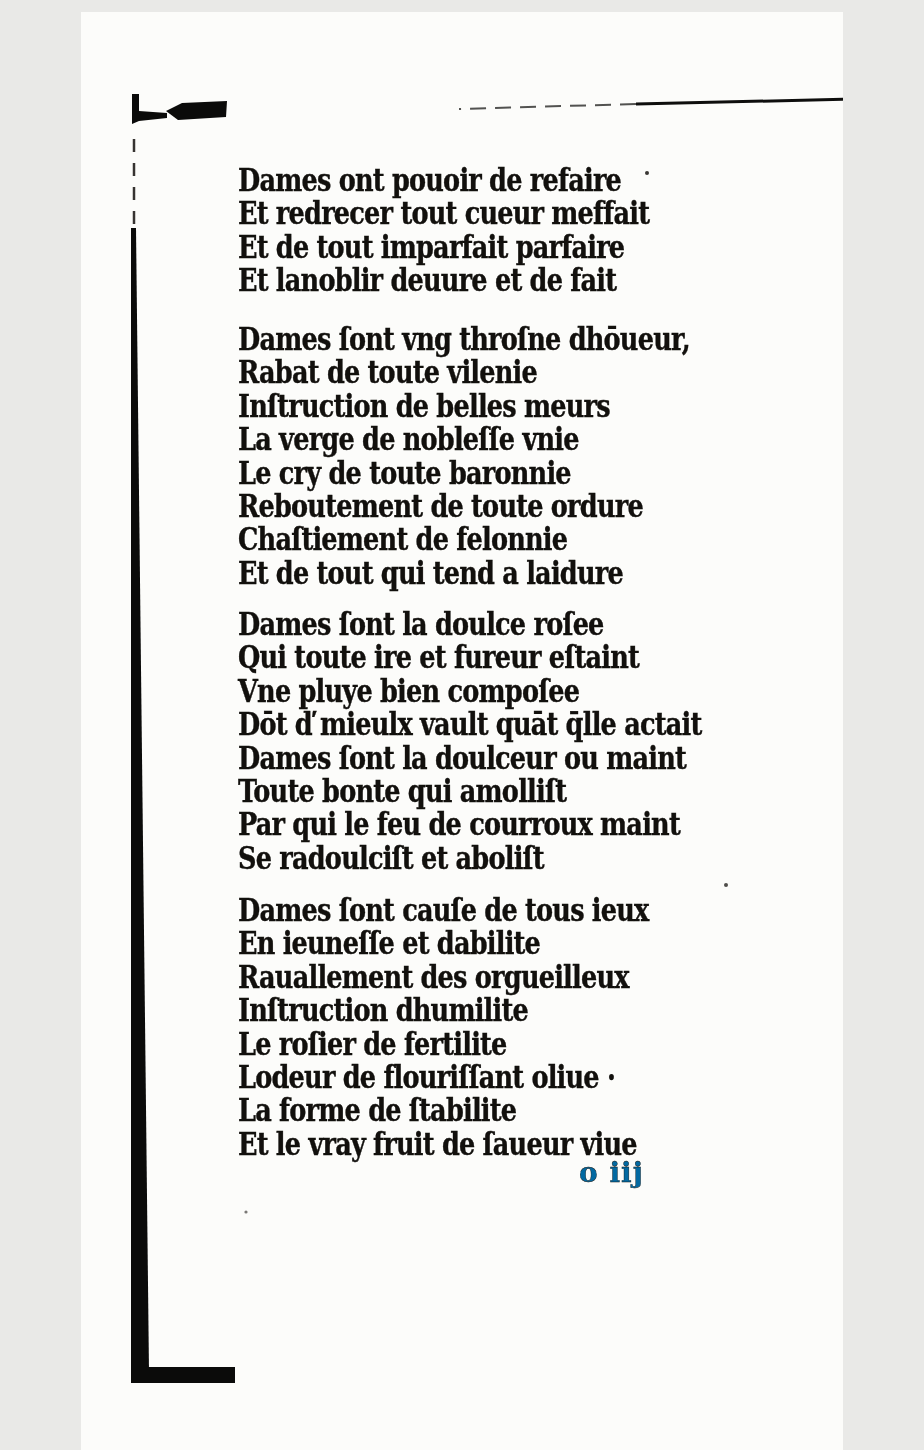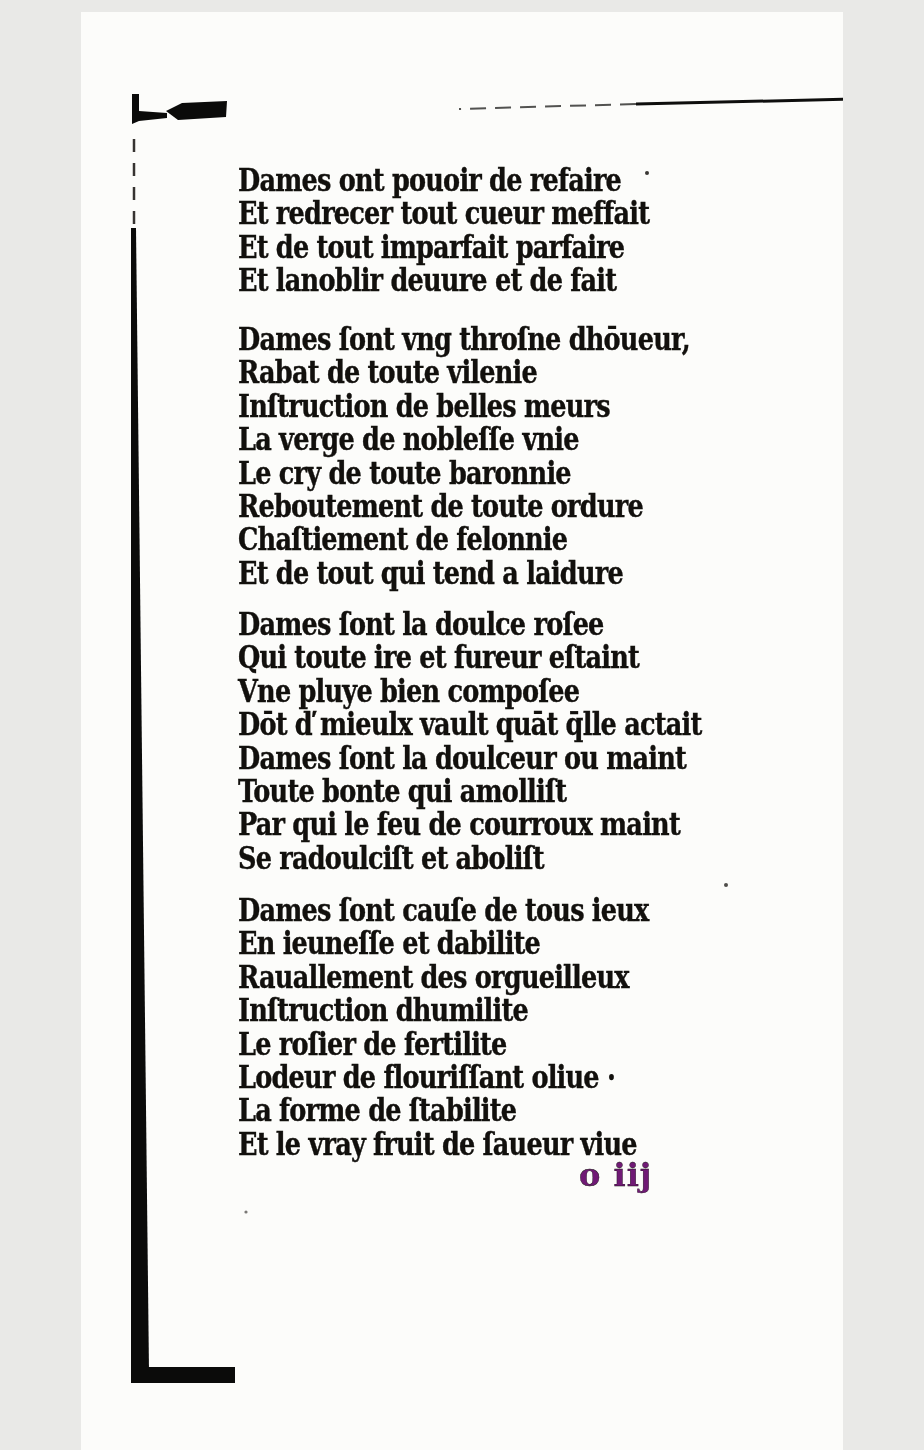--- a/index.html
+++ b/index.html
@@ -30,22 +30,22 @@
     -webkit-text-stroke: 0.4px #12100d;
   }
   .s1 { top: 152px; }
   .s2 { top: 311px; }
   .s3 { top: 596px; }
   .s4 { top: 882px; }
   .signature {
     position: absolute;
     left: 498px;
     top: 1144px;
-    color: #701a75;
-    font-size: 32px;
+    color: #0369a1;
+    font-size: 28px;
     font-weight: 700;
     letter-spacing: 1px;
     white-space: nowrap;
     -webkit-text-stroke: 0.4px #12100d;
   }
   .artifacts {
     position: absolute;
     left: 0;
     top: 0;
     pointer-events: none;

